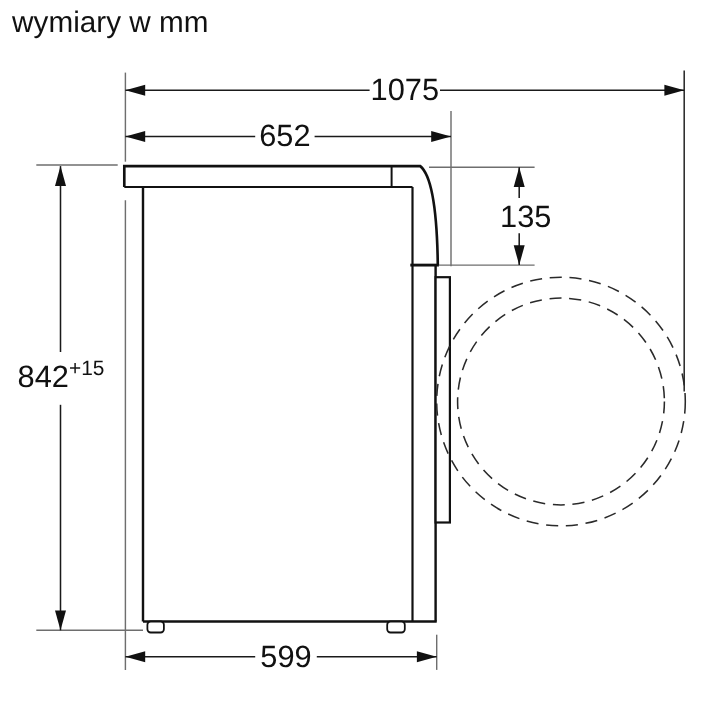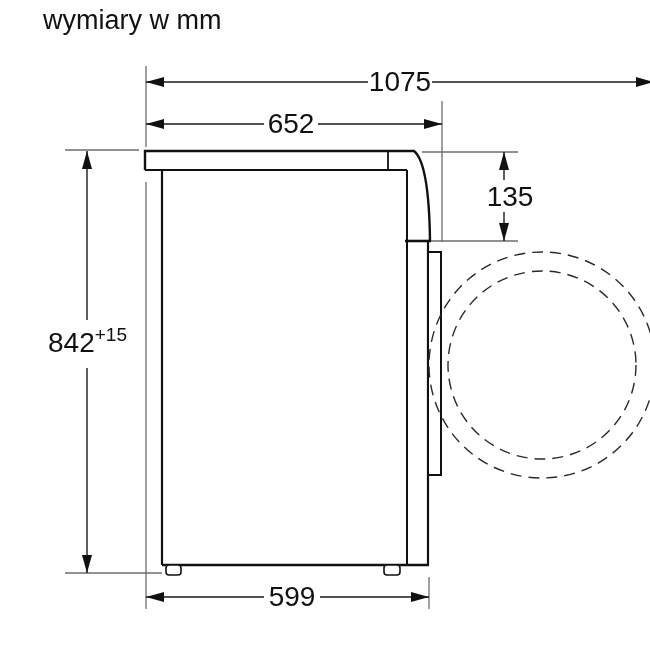--- a/index.html
+++ b/index.html
@@ -1,18 +1,18 @@
 <!DOCTYPE html>
 <html><head>
 <meta charset="utf-8">
 <style>
   html,body{margin:0;padding:0;background:#ffffff;}
   body{width:650px;height:650px;position:relative;overflow:hidden;
        font-family:"Liberation Sans", sans-serif;}
-  #stage{position:absolute;left:16px;top:0;width:578px;height:650px;padding-left:16px;}
+  #stage{position:absolute;left:0;top:0;width:578px;height:650px;}
   svg text{fill:#111;}
   .dimtxt{font-size:28px;}
   .suptxt{font-size:19px;}
   .titletxt{font-size:27px;}
 </style>
 </head>
 <body>
 
 <div id="stage">
 <svg width="650" height="650" viewBox="0 0 650 650" xmlns="http://www.w3.org/2000/svg">

